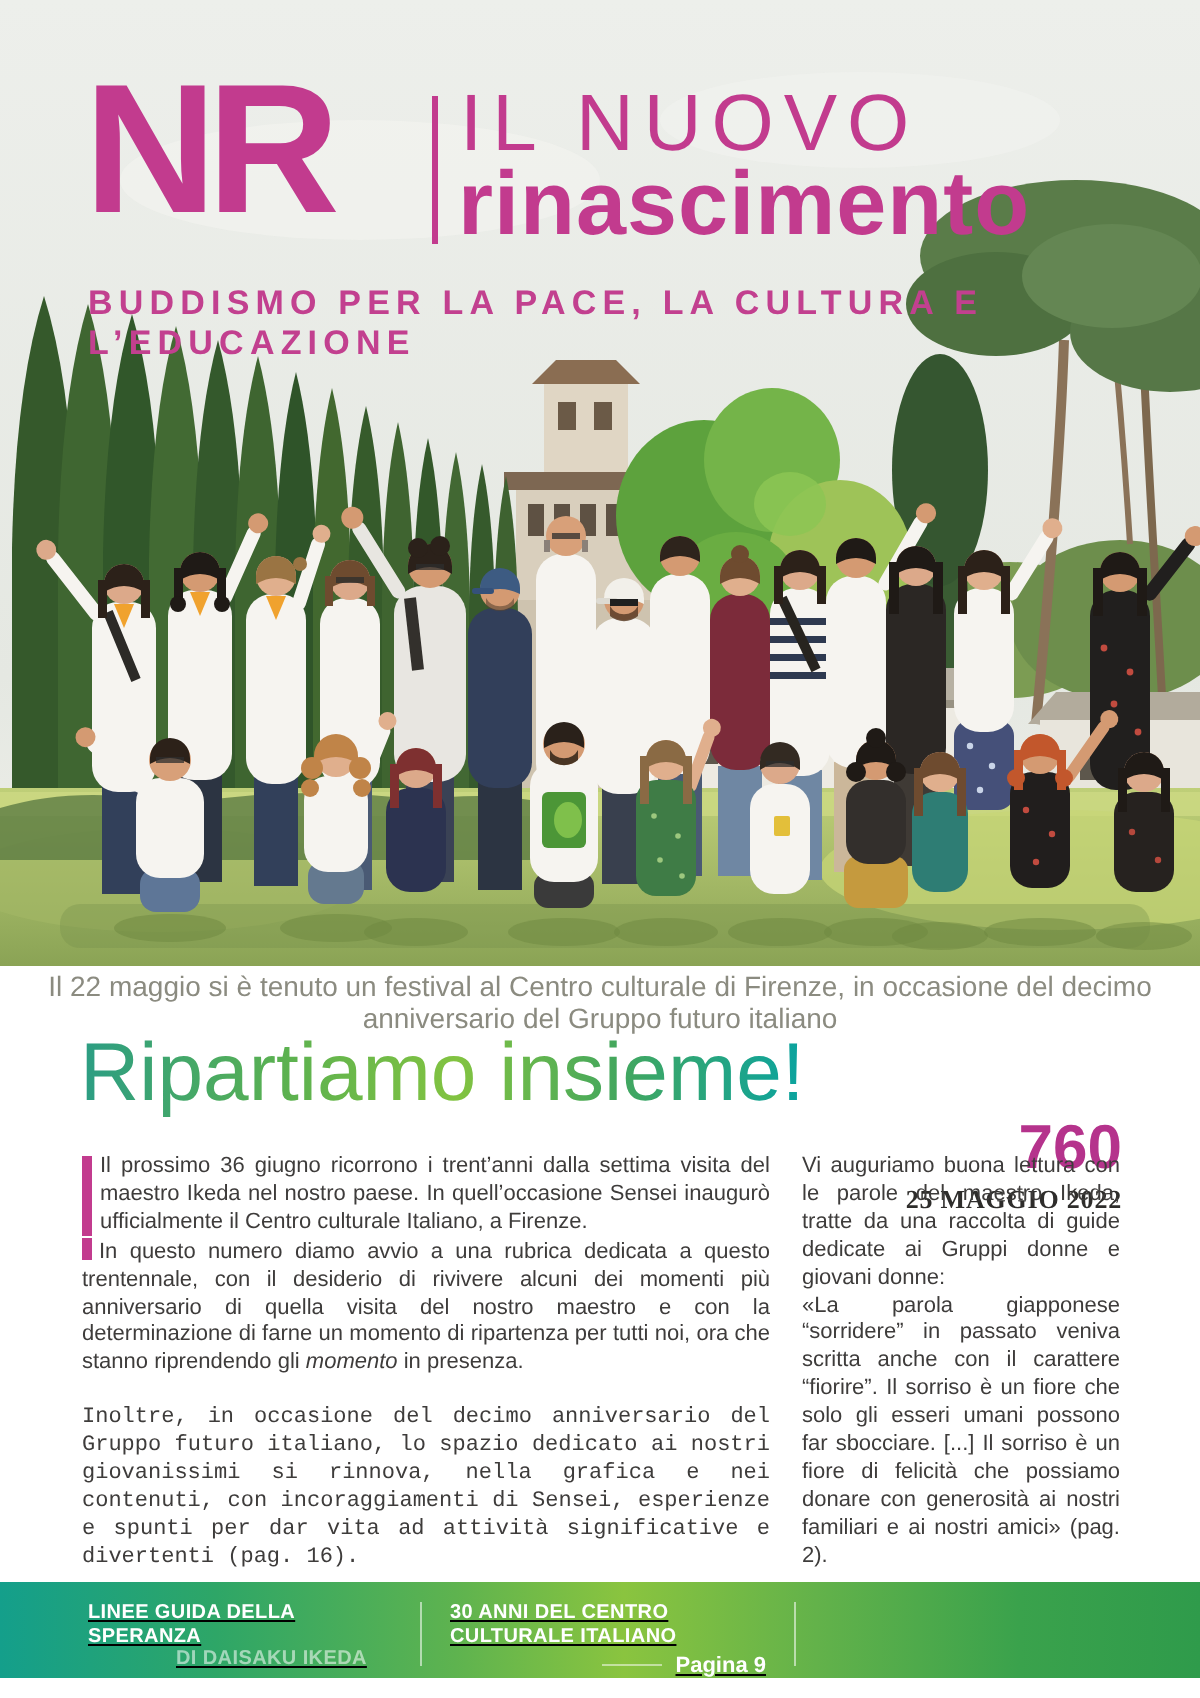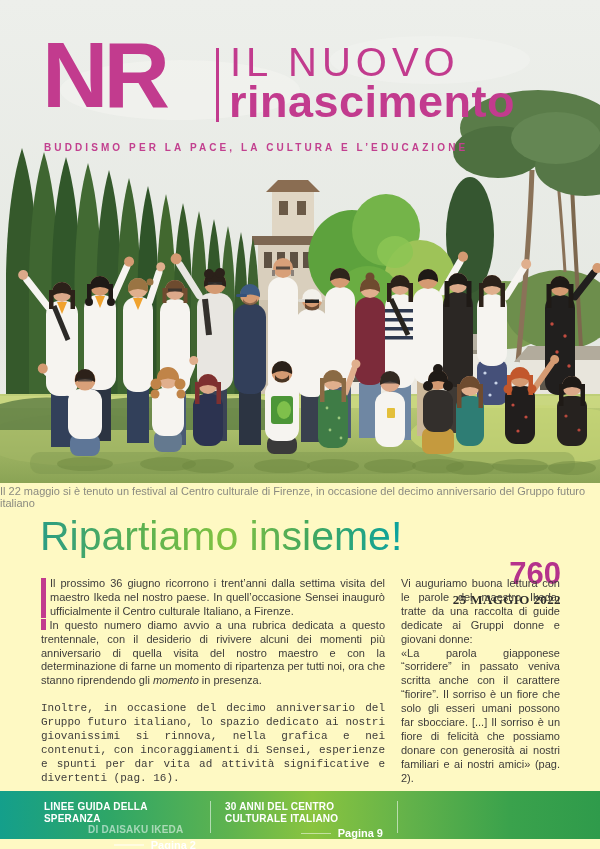--- a/index.html
+++ b/index.html
@@ -1,36 +1,36 @@
 <!DOCTYPE html>
 <html lang="it"><head>
 <meta charset="utf-8">
 <style>
   html,body{margin:0;padding:0;background:#888;}
-  .page{position:relative;width:600px;height:849px;margin:0 auto;background:#fef9c3;overflow:hidden;
+  .page{position:relative;width:600px;height:849px;margin:0 auto;background:#ffffff;overflow:hidden;
         font-family:"Liberation Sans",sans-serif;}
 
   
   .photo-wrap{position:absolute;left:0;top:0;width:600px;height:483px;}
   .photo-wrap svg{display:block;}
 
   
   .masthead{position:absolute;left:0;top:0;width:600px;}
   .nr{position:absolute;left:42px;top:26px;font-size:92px;font-weight:bold;letter-spacing:-5px;
       color:#c23b8e;line-height:98px;}
   .mast-div{position:absolute;left:216px;top:48px;width:3px;height:74px;background:#c23b8e;}
   .mast-t1{position:absolute;left:230px;top:42px;font-size:40px;letter-spacing:5px;color:#c23b8e;line-height:40px;}
   .mast-t2{position:absolute;left:229px;top:79px;font-size:45px;font-weight:bold;letter-spacing:0.5px;
            color:#c23b8e;line-height:46px;}
-  .tagline{position:absolute;left:44px;top:142px;width:540px;font-size:10px;font-weight:bold;
+  .tagline{position:absolute;left:44px;top:142px;width:540px;font-size:17px;font-weight:bold;
            letter-spacing:3.1px;color:#c2408f;}
 
   
-  .caption{position:absolute;left:0;top:485px;width:600px;
-           font-size:11px;color:#8b8b80;}
+  .caption{position:absolute;left:0;top:485px;width:600px;text-align:center;
+           font-size:14px;color:#8b8b80;}
 
   
   .headline-svg{position:absolute;left:40px;top:510px;}
   .issue{position:absolute;right:39px;top:511px;text-align:right;}
   .issue-number{font-size:31px;font-weight:bold;color:#b5338c;line-height:30px;margin-top:48px;}
   .issue-date{font-size:13px;font-weight:bold;color:#2e2d2b;letter-spacing:0.4px;margin-top:3px;font-family:Liberation Serif, serif;}
 
   
   .col-left{position:absolute;left:41px;top:577px;width:344px;}
   .col-right{position:absolute;left:401px;top:577px;width:159px;}
@@ -39,21 +39,21 @@
   .bar-tall{position:absolute;left:0;top:1px;width:4.5px;height:40px;background:#c23b8e;}
   .bar-small{display:inline-block;width:4.5px;height:11px;background:#c23b8e;margin-right:4px;
              vertical-align:-1px;}
   .p-next{margin-top:0;}
   .p-space{margin-top:14px !important;font-family:Liberation Mono, monospace;}
   .ital{font-style:italic;}
 
   
   .footer{position:absolute;left:0;top:791px;width:600px;height:48px;
           background:linear-gradient(90deg,#149f8b 0%,#2ea667 18%,#5eb34f 38%,#8ac43f 52%,#63b24a 68%,#3aa24c 85%,#2f9b4b 100%);
-          box-sizing:border-box;padding:10px 0 0 44px;display:flex;}
+          box-sizing:border-box;padding:10px 0 0 44px;display:flex;text-decoration:underline;}
   .fcol{width:152px;}
   .fcol.mid{width:158px;}
   .fl1,.fl2{font-size:10px;font-weight:bold;letter-spacing:0.2px;color:#fff;line-height:11.5px;}
   .fl2.muted{color:rgba(255,255,255,0.55);margin-left:44px;}
   .fpage{text-align:right;font-size:11px;font-weight:bold;color:#fff;margin-top:3px;}
   .dash{display:inline-block;width:30px;height:1.5px;background:rgba(255,255,255,0.5);
         margin-right:7px;vertical-align:3px;}
   .fsep{width:1px;height:32px;background:rgba(255,255,255,0.55);margin:0 14px;}
 
   

